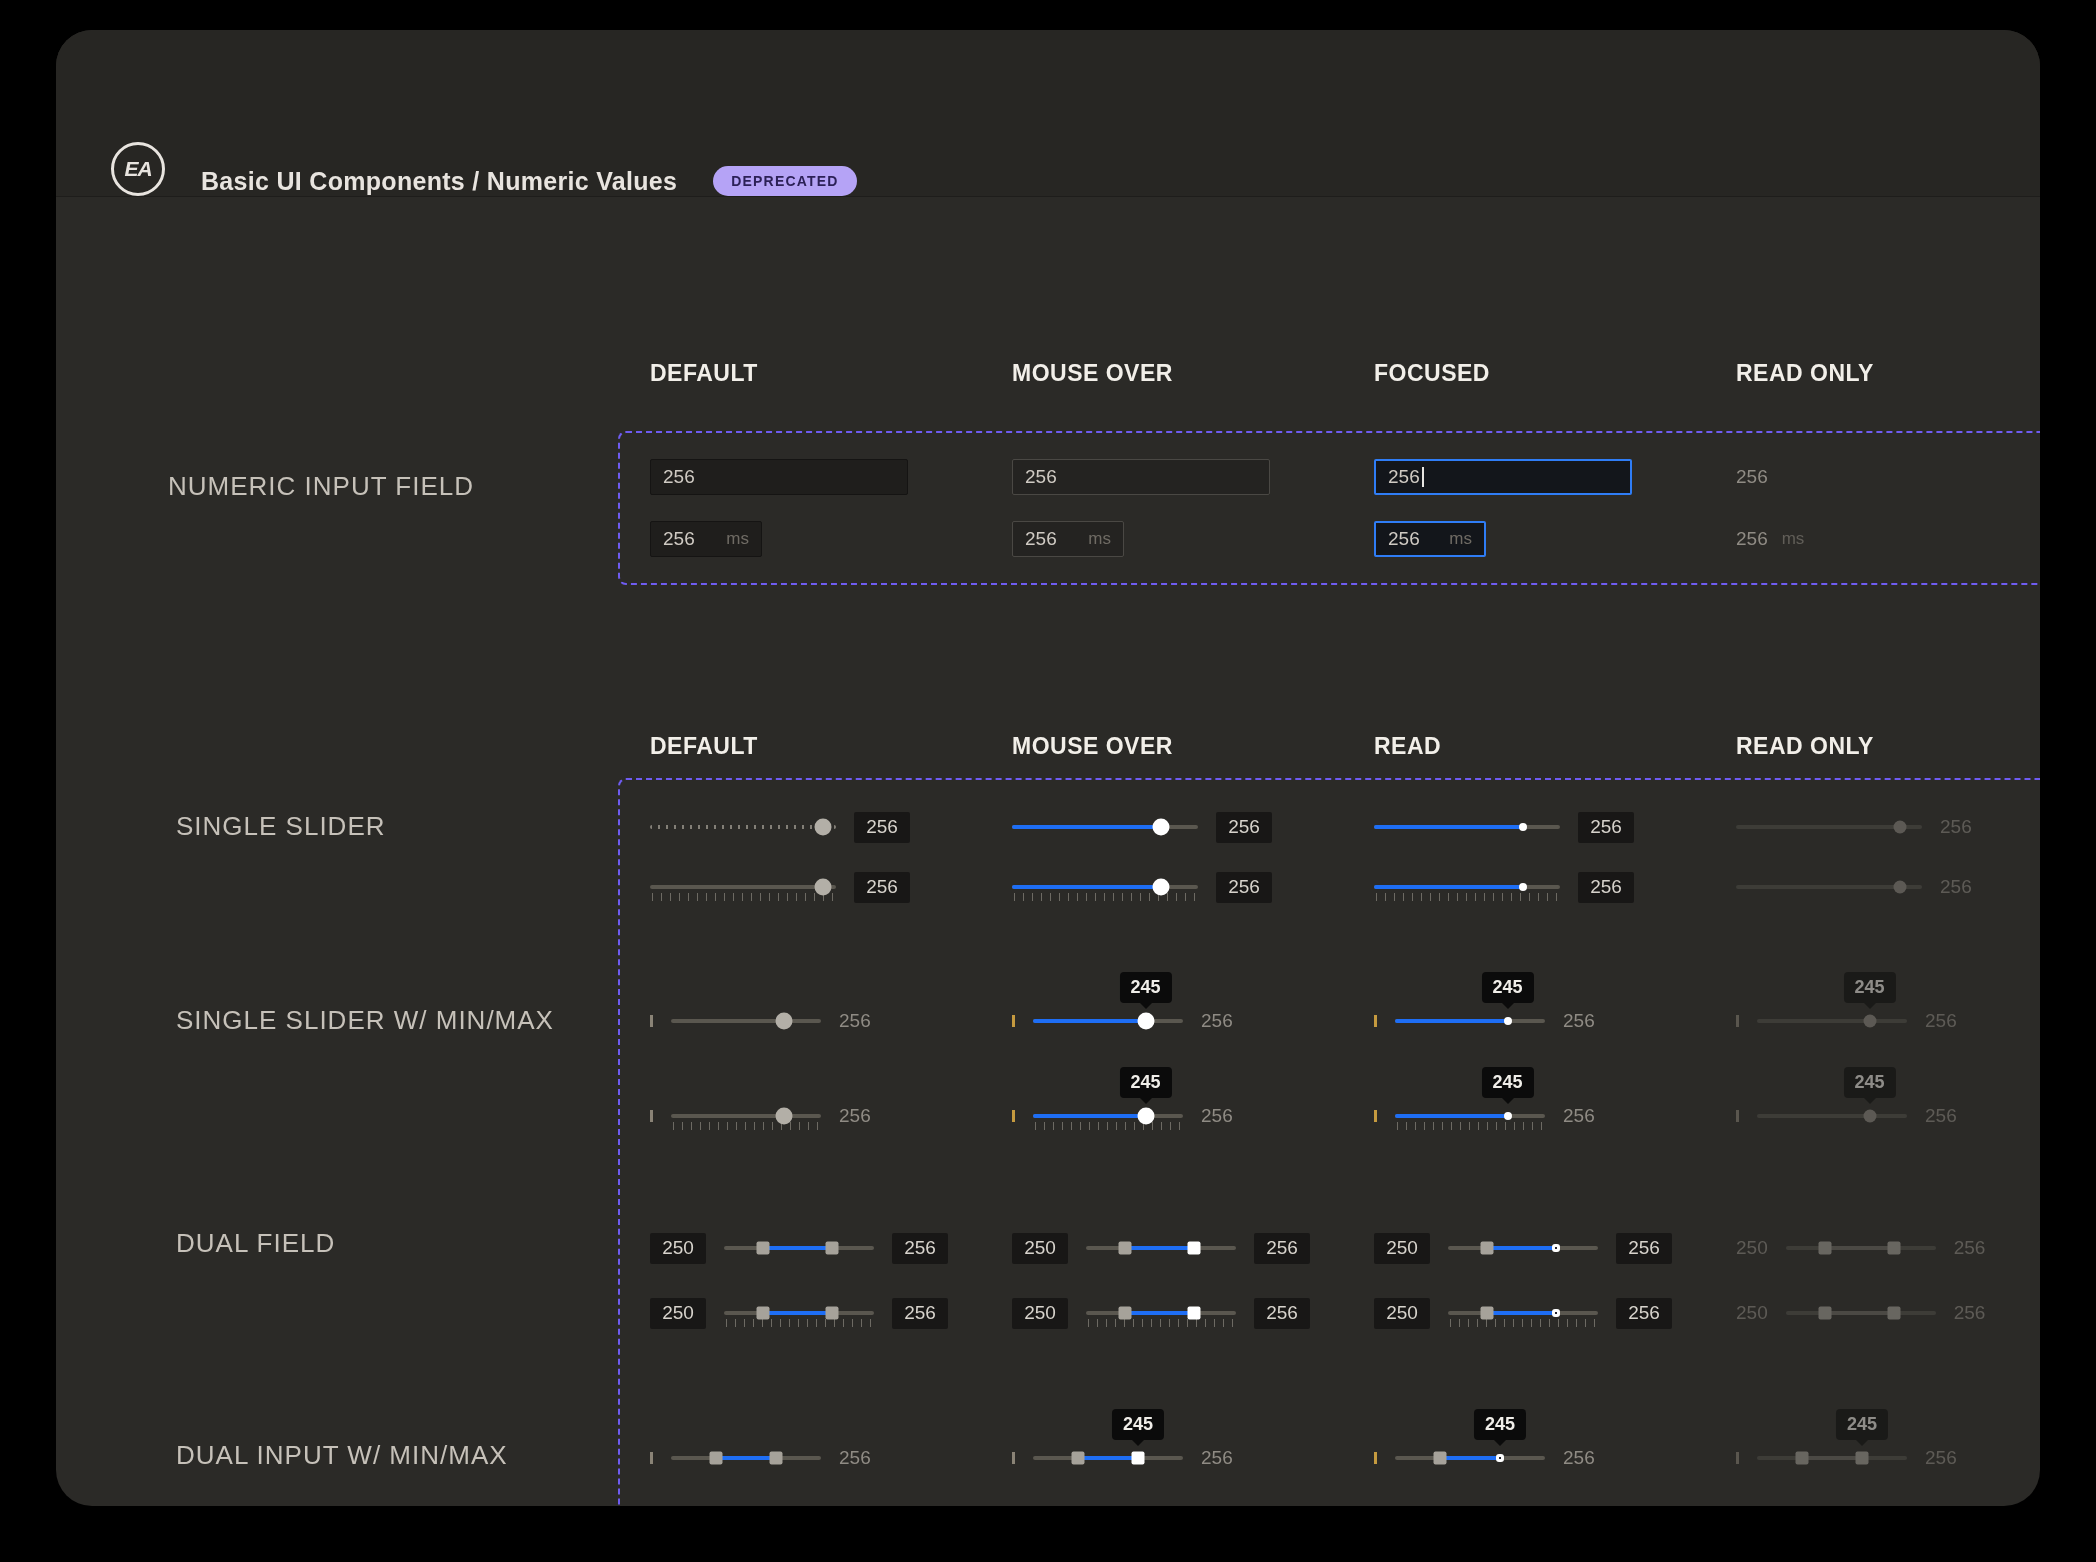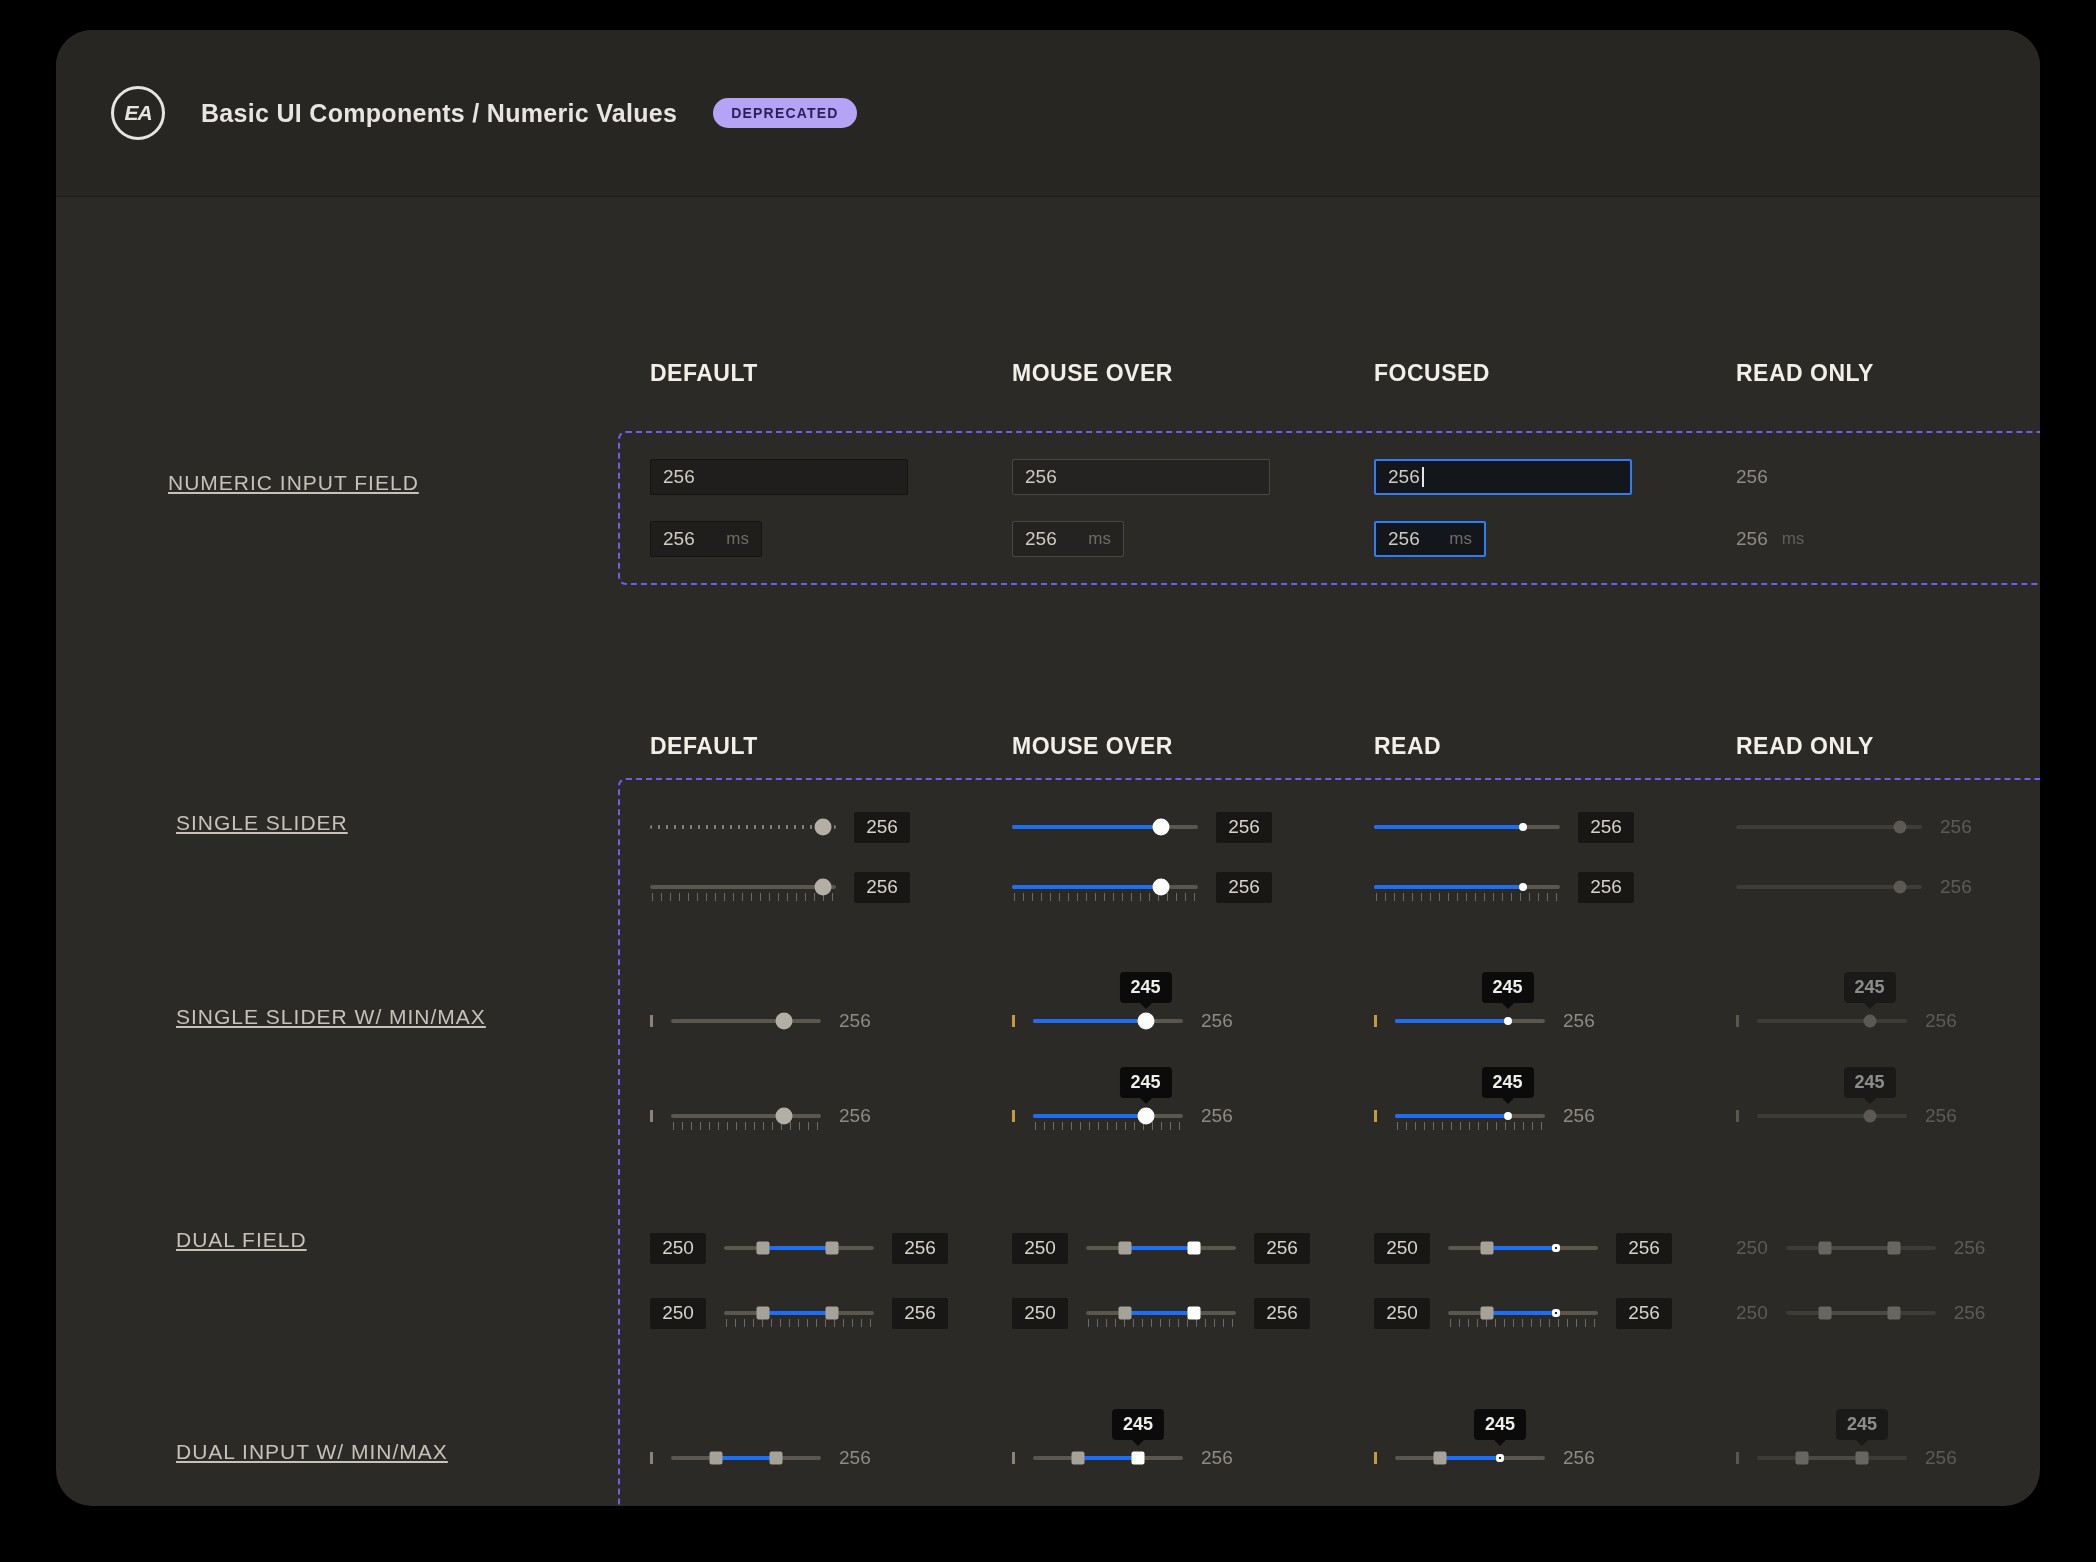--- a/index.html
+++ b/index.html
@@ -11,38 +11,38 @@
     --dim:#8f8b84;
   }
   *{margin:0;padding:0;box-sizing:border-box;}
   html,body{width:2096px;height:1562px;background:#000;font-family:"Liberation Sans","DejaVu Sans",sans-serif;}
   .window{
     position:absolute;left:56px;top:30px;width:1984px;height:1476px;
     background:var(--win-bg);border-radius:36px;overflow:hidden;
   }
   
   .app-header{
-    height:167px;display:flex;align-items:center;padding-left:55px;gap:36px;
+    height:167px;display:flex;align-items:flex-end;padding-left:55px;gap:36px;
     background:#272623;border-bottom:1px solid #1e1d1b;
   }
   .logo{
     width:54px;height:54px;border-radius:50%;border:3px solid #e8e4df;
     display:flex;align-items:center;justify-content:center;flex:none;
     color:#e8e4df;font-weight:700;font-style:italic;font-size:21px;letter-spacing:-1px;
   }
   .app-title{color:var(--txt);font-size:25px;font-weight:700;letter-spacing:.3px;}
   .badge{
     background:#b5a3f6;color:#2c2157;font-size:14px;font-weight:700;letter-spacing:1.2px;
     padding:7px 18px;border-radius:999px;text-transform:uppercase;
   }
   
   .main{padding:163px 0 0 112px;position:relative;}
   .col-headers{margin-left:482px;display:grid;grid-template-columns:repeat(4,362px);}
   .col-h{color:#f2efe9;font-size:23px;font-weight:700;letter-spacing:.5px;}
-  .row-label{color:#c6c1b9;font-size:21px;font-weight:500;letter-spacing:1px;text-decoration:underline;}
+  .row-label{color:#c6c1b9;font-size:26px;font-weight:500;letter-spacing:1px;}
   .section1{display:flex;margin-top:44px;}
   .section1 .label-cell{width:450px;flex:none;padding-top:40px;}
   .dashed{
     flex:1;margin-right:-80px;border:2px dashed var(--purple);border-radius:8px;
   }
   .dashed1{padding:26px 0 26px 30px;}
   .demo-grid{display:grid;grid-template-columns:repeat(4,362px);align-items:center;}
   .stack{display:flex;flex-direction:column;gap:26px;}
   
   .ninput{

